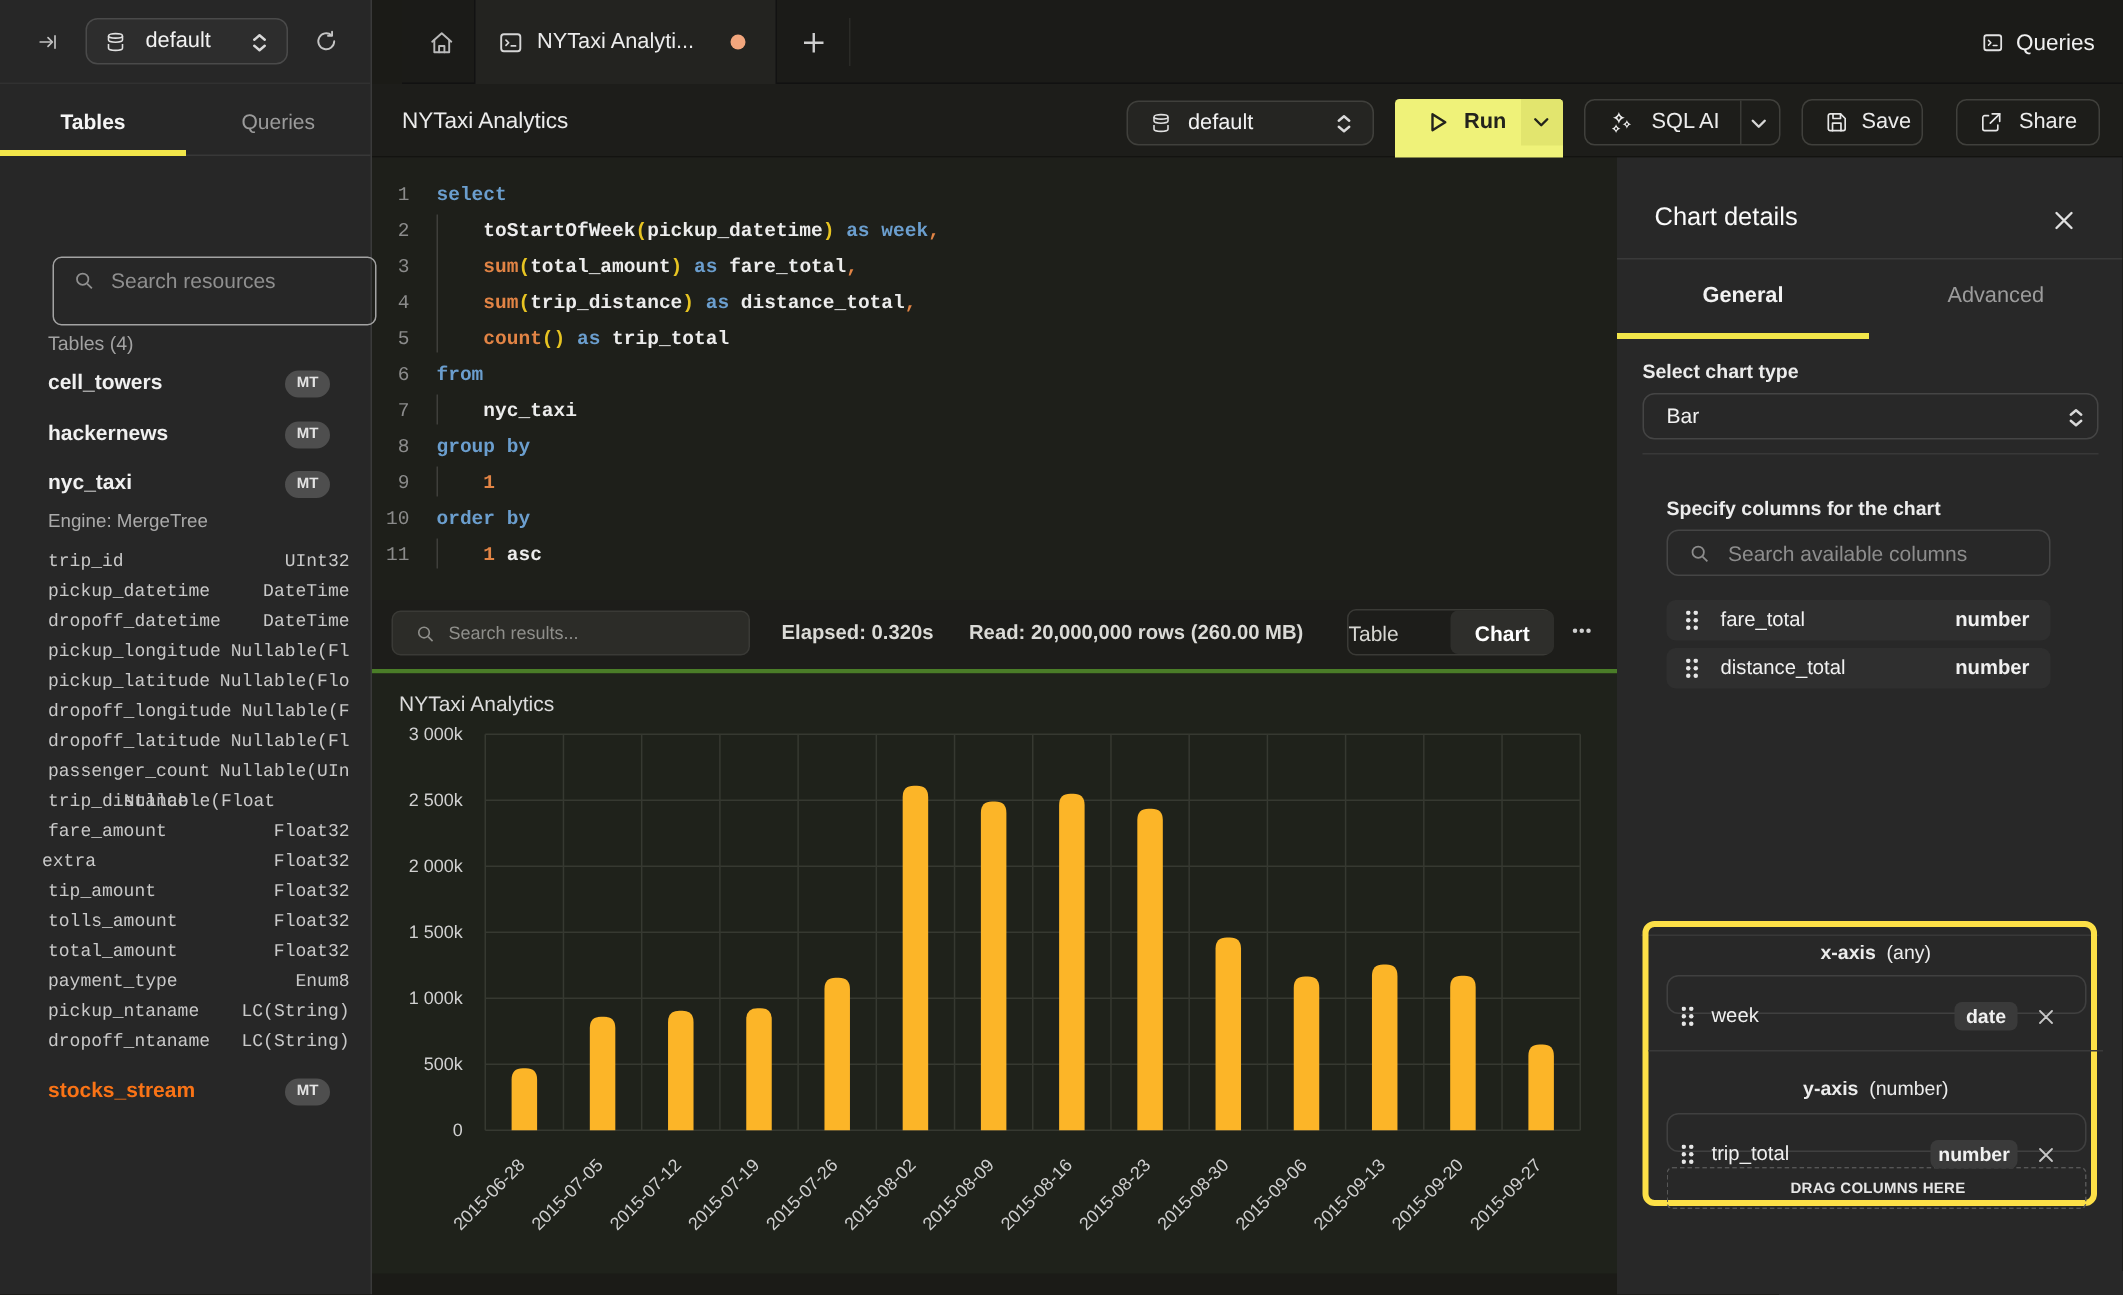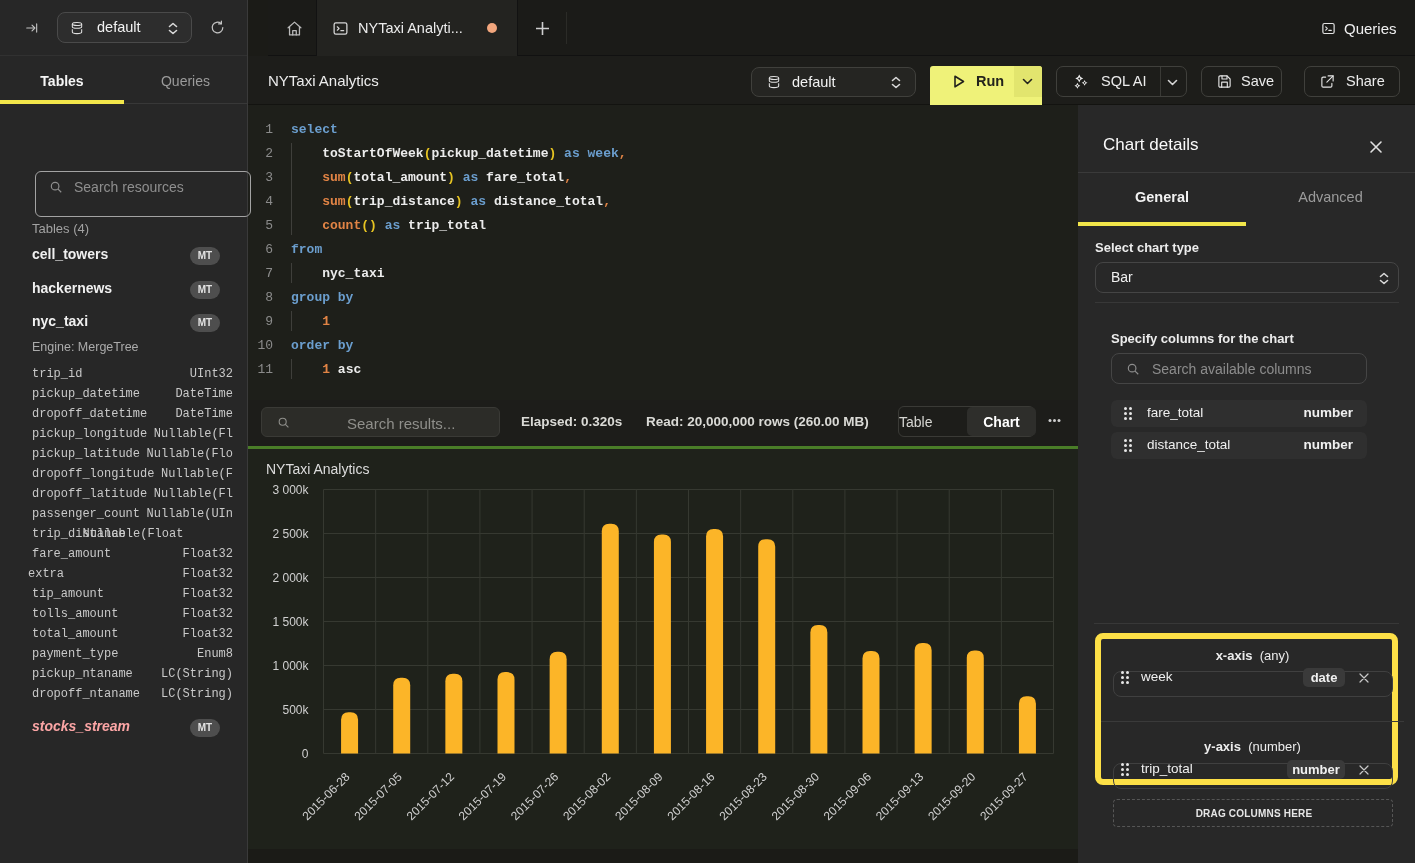--- a/index.html
+++ b/index.html
@@ -129,21 +129,21 @@
       <div class="abs" style="left:42.5px;top:206px;width:1px;height:20px;background:#3f3f3b;"></div>
       <div class="abs" style="left:42.5px;top:254px;width:1px;height:20px;background:#3f3f3b;"></div>
     </div>
 
   <div class="abs" style="left:248px;top:400px;width:830px;height:46px;background:#1d1d1a;">
     <div class="abs" style="left:13px;top:7px;width:239px;height:30px;background:#2c2c28;border:1px solid #3a3a36;border-radius:6px;">
       <svg class="abs" style="left:15px;top:8px;" width="13" height="13" viewBox="0 0 24 24" fill="none" stroke="#8f8f8b" stroke-width="2">
           <circle cx="10.5" cy="10.5" r="6.5"></circle>
           <path d="M15.5 15.5 L21 21"></path>
         </svg>
-      <div class="abs" style="left:37px;top:7px;font-size:15px;color:#8f8f8b;margin-left:48px;">Search results...</div>
+      <div class="abs" style="left:37px;top:7px;font-size:12px;color:#8f8f8b;">Search results...</div>
     </div>
     <div class="abs" style="left:273px;top:14px;font-size:13.5px;font-weight:600;color:#dadad6;">Elapsed: 0.320s</div>
     <div class="abs" style="left:398px;top:14px;font-size:13.5px;font-weight:600;color:#dadad6;">Read: 20,000,000 rows (260.00 MB)</div>
     <div class="abs" style="left:650px;top:6px;width:137px;height:31px;border:1px solid #3a3a36;border-radius:6px;">
       <div class="abs" style="left:68px;top:0;width:69px;height:29px;background:#2e2e2b;border-radius:5px;"></div>
       <div class="abs" style="left:0;top:7px;width:68px;text-align:left;font-size:14px;color:#d6d6d2;">Table</div>
       <div class="abs" style="left:68px;top:7px;width:69px;text-align:center;font-size:14px;font-weight:600;color:#fff;">Chart</div>
     </div>
     <svg class="abs" style="left:800px;top:18px;" width="13" height="5" viewBox="0 0 13 5">
         <circle cx="2" cy="2.5" r="1.5" fill="#cfcfcf"></circle>
@@ -256,21 +256,21 @@
       <div class="abs" style="left:38px;top:7px;font-size:14px;color:#8f8f8f;">Search resources</div>
     </div>
     <div class="abs" style="left:32px;top:221px;font-size:13px;color:#a2a2a2;">Tables (4)</div>
     <div id="tables">
         <div class="abs" style="left:32px;top:246px;font-size:14px;font-weight:600;color:#f0f0f0;">cell_towers</div>
         <div class="abs" style="left:190px;top:247px;width:30px;height:18px;background:#4e4e4e;border-radius:9px;text-align:center;font-size:10px;font-weight:700;line-height:18px;color:#e3e3e3;">MT</div>
         <div class="abs" style="left:32px;top:280px;font-size:14px;font-weight:600;color:#f0f0f0;">hackernews</div>
         <div class="abs" style="left:190px;top:281px;width:30px;height:18px;background:#4e4e4e;border-radius:9px;text-align:center;font-size:10px;font-weight:700;line-height:18px;color:#e3e3e3;">MT</div>
         <div class="abs" style="left:32px;top:313px;font-size:14px;font-weight:600;color:#f0f0f0;">nyc_taxi</div>
         <div class="abs" style="left:190px;top:314px;width:30px;height:18px;background:#4e4e4e;border-radius:9px;text-align:center;font-size:10px;font-weight:700;line-height:18px;color:#e3e3e3;">MT</div>
-        <div class="abs" style="left:32px;top:718px;font-size:14px;font-weight:600;color:#fca5a5;font-style:italic;">stocks_stream</div>
+        <div class="abs" style="left:32px;top:718px;font-size:14px;font-weight:600;color:#f97316;">stocks_stream</div>
         <div class="abs" style="left:190px;top:719px;width:30px;height:18px;background:#4e4e4e;border-radius:9px;text-align:center;font-size:10px;font-weight:700;line-height:18px;color:#e3e3e3;">MT</div>
         <div class="abs" style="left:32px;top:340px;font-size:12.5px;color:#ababab;">Engine: MergeTree</div>
       </div>
     <div id="cols" style="font-family:'Liberation Mono',monospace;font-size:12px;color:#c9c9c9;">
         <div class="abs" style="left:32px;top:367px;">trip_id</div>
         <div class="abs" style="left:33px;top:367px;width:200px;text-align:right;">UInt32</div>
         <div class="abs" style="left:32px;top:387px;">pickup_datetime</div>
         <div class="abs" style="left:33px;top:387px;width:200px;text-align:right;">DateTime</div>
         <div class="abs" style="left:32px;top:407px;">dropoff_datetime</div>
         <div class="abs" style="left:33px;top:407px;width:200px;text-align:right;">DateTime</div>
@@ -352,21 +352,21 @@
             <circle cx="6.5" cy="6.5" r="1.5" fill="#e6e6e6"></circle>
             <circle cx="1.5" cy="11.5" r="1.5" fill="#e6e6e6"></circle>
             <circle cx="6.5" cy="11.5" r="1.5" fill="#e6e6e6"></circle>
           </svg>
           <div class="abs" style="left:36px;top:5px;font-size:13.5px;color:#f0f0f0;">distance_total</div>
           <div class="abs" style="left:170px;top:5px;width:72px;text-align:right;font-size:13.5px;font-weight:600;color:#f0f0f0;">number</div>
         </div>
       </div>
     <div class="abs" style="left:16px;top:518px;width:305px;height:1px;background:#383838;"></div>
 
-    <div class="abs" style="left:17px;top:528px;width:303px;height:152px;border:6px solid #fde047;border-radius:8px;">
+    <div class="abs" style="left:17px;top:509px;width:303px;height:190px;border:4px solid #fde047;border-radius:8px;">
       <div class="abs" style="left:0;top:9px;width:303px;text-align:center;font-size:13px;color:#ececec;"><b>x-axis</b>&nbsp;&nbsp;(any)</div>
       <div class="abs" style="left:12px;top:32px;width:280px;height:26px;border:1px solid #404040;border-radius:8px;"></div>
       <div class="abs" style="left:0;top:82px;width:303px;height:1px;background:#3a3a3a;"></div>
       <div class="abs" style="left:0;top:100px;width:303px;text-align:center;font-size:13px;color:#ececec;"><b>y-axis</b>&nbsp;&nbsp;(number)</div>
       <div class="abs" style="left:12px;top:124px;width:280px;height:26px;border:1px solid #404040;border-radius:8px;"></div>
       <div class="abs" style="left:12px;top:160px;width:280px;height:28px;border:1px dashed #565656;border-radius:4px;">
         <div class="abs" style="left:0;top:8px;width:280px;text-align:center;font-size:10px;font-weight:700;color:#e6e6e6;letter-spacing:0.2px;">DRAG COLUMNS HERE</div>
       </div>
     </div>
   <div class="abs" style="left:29px;top:560px;width:280px;height:26px;">

